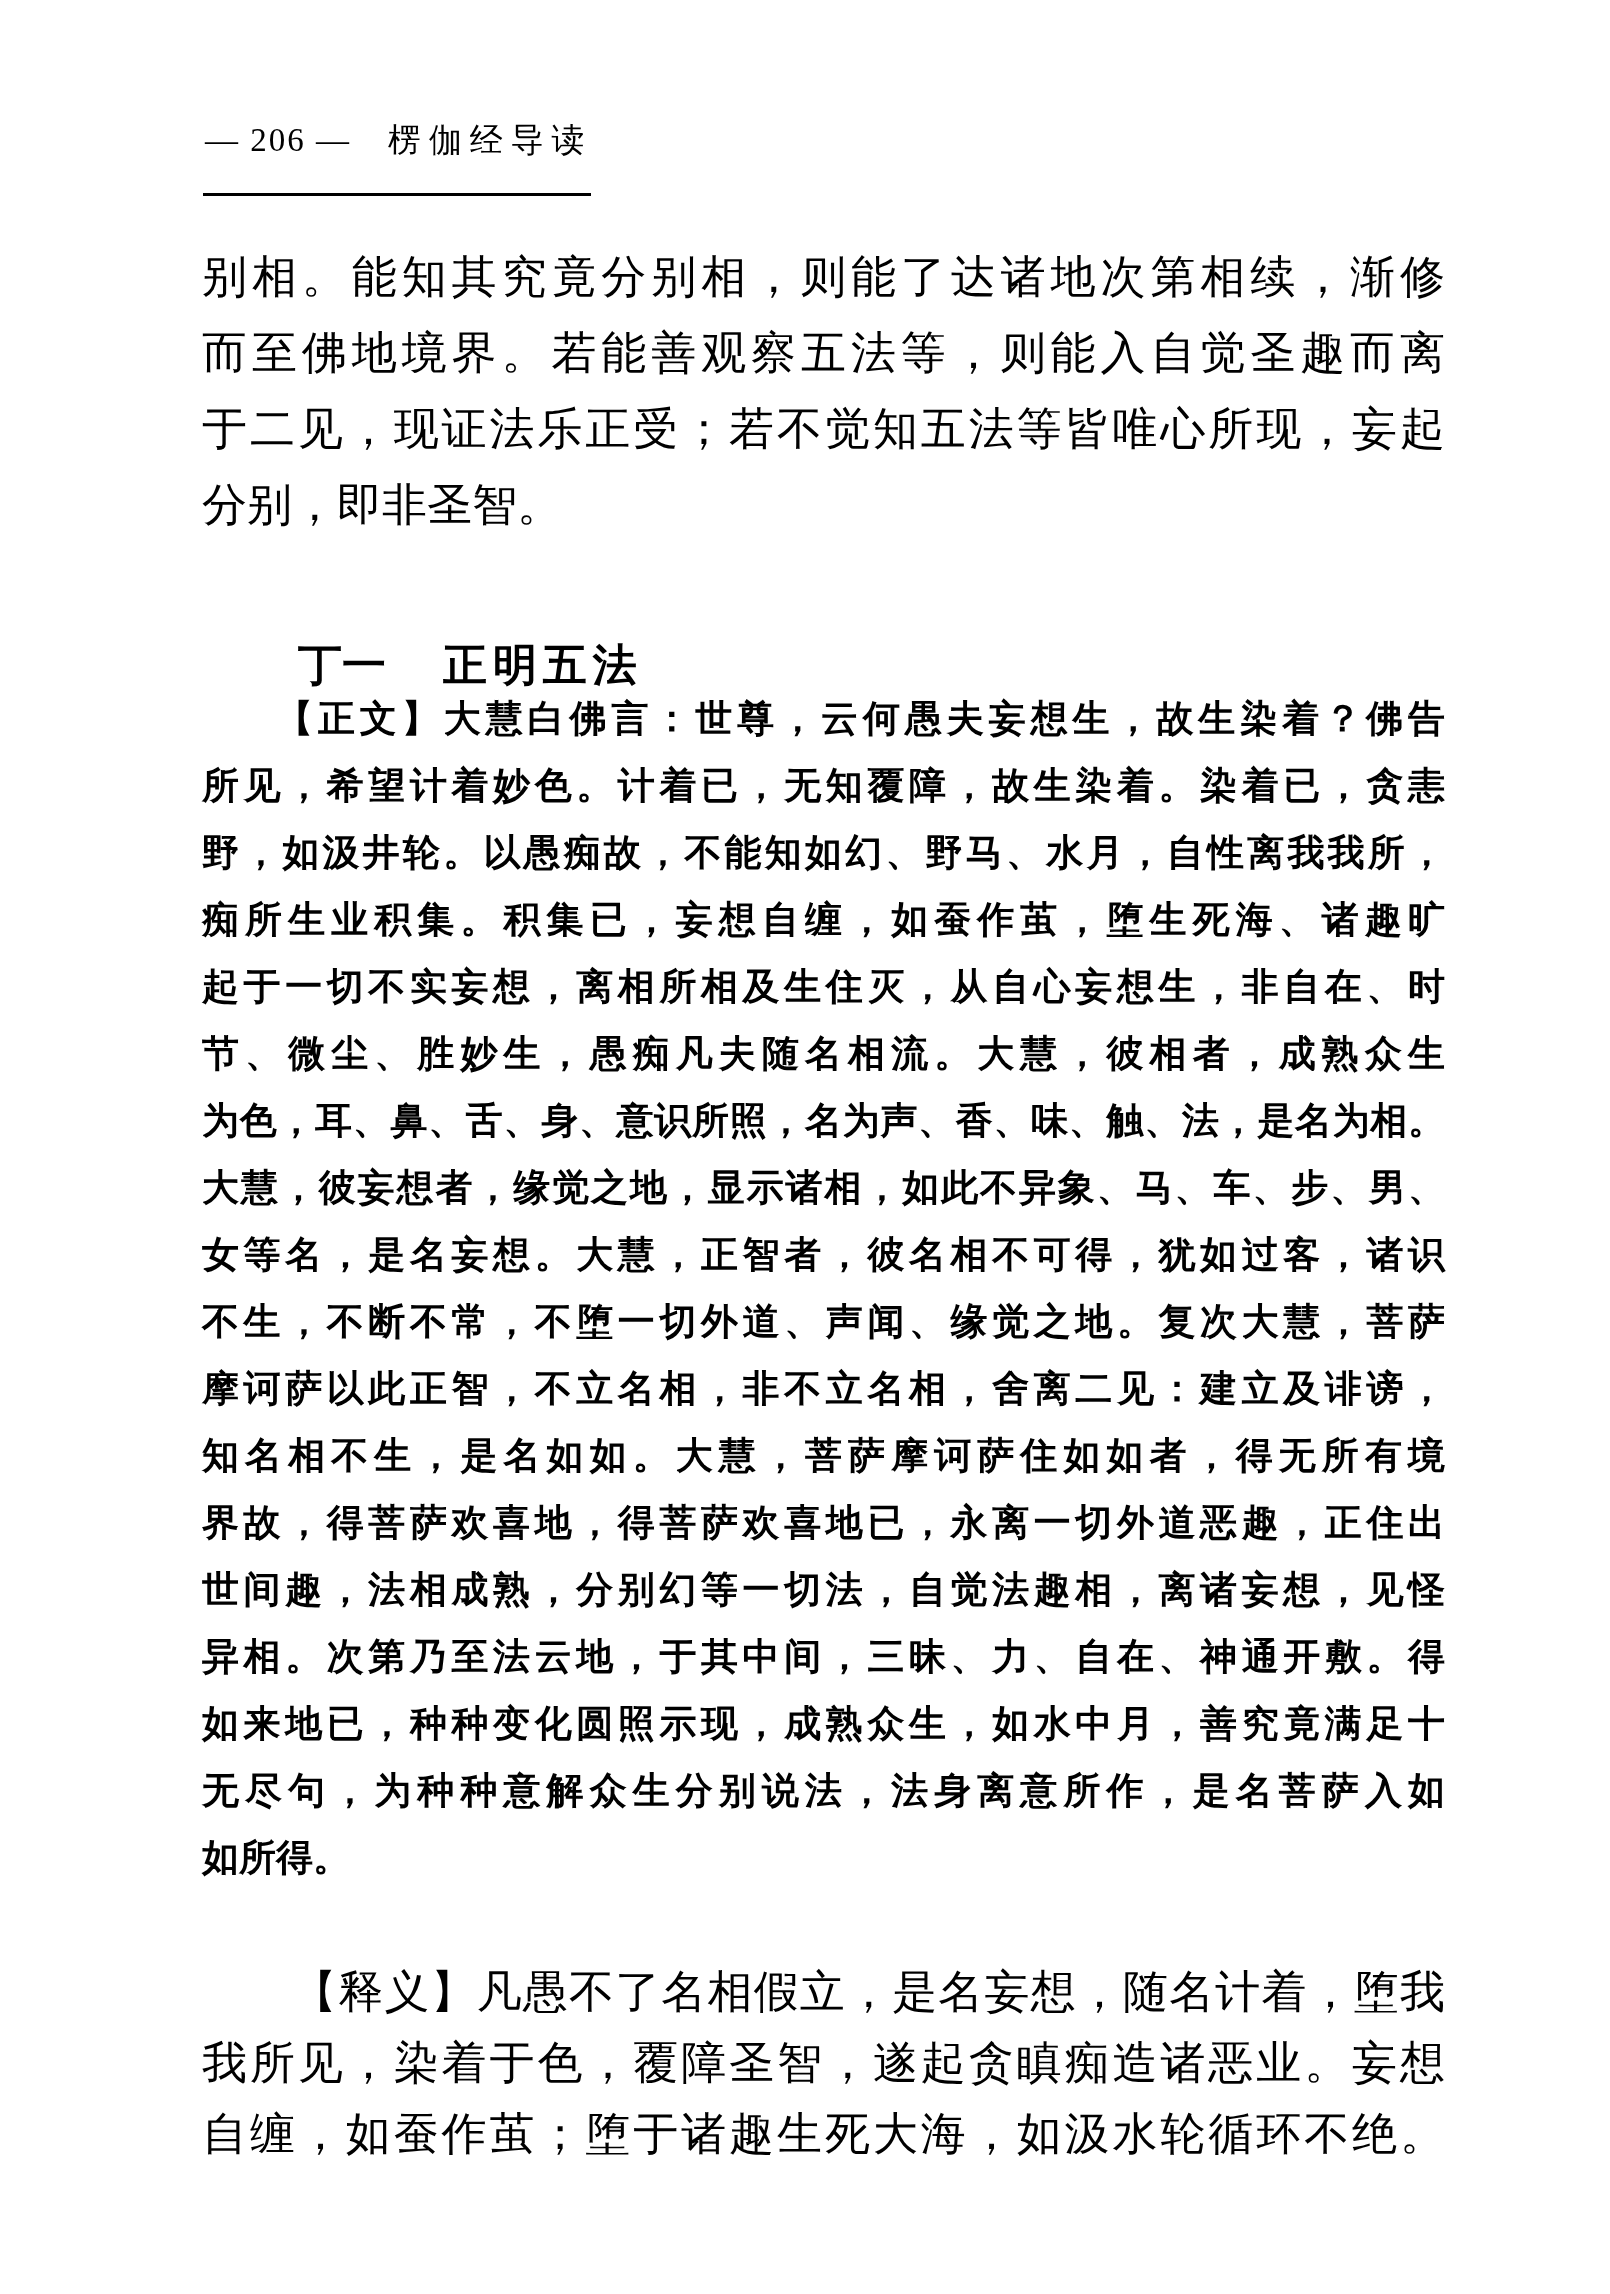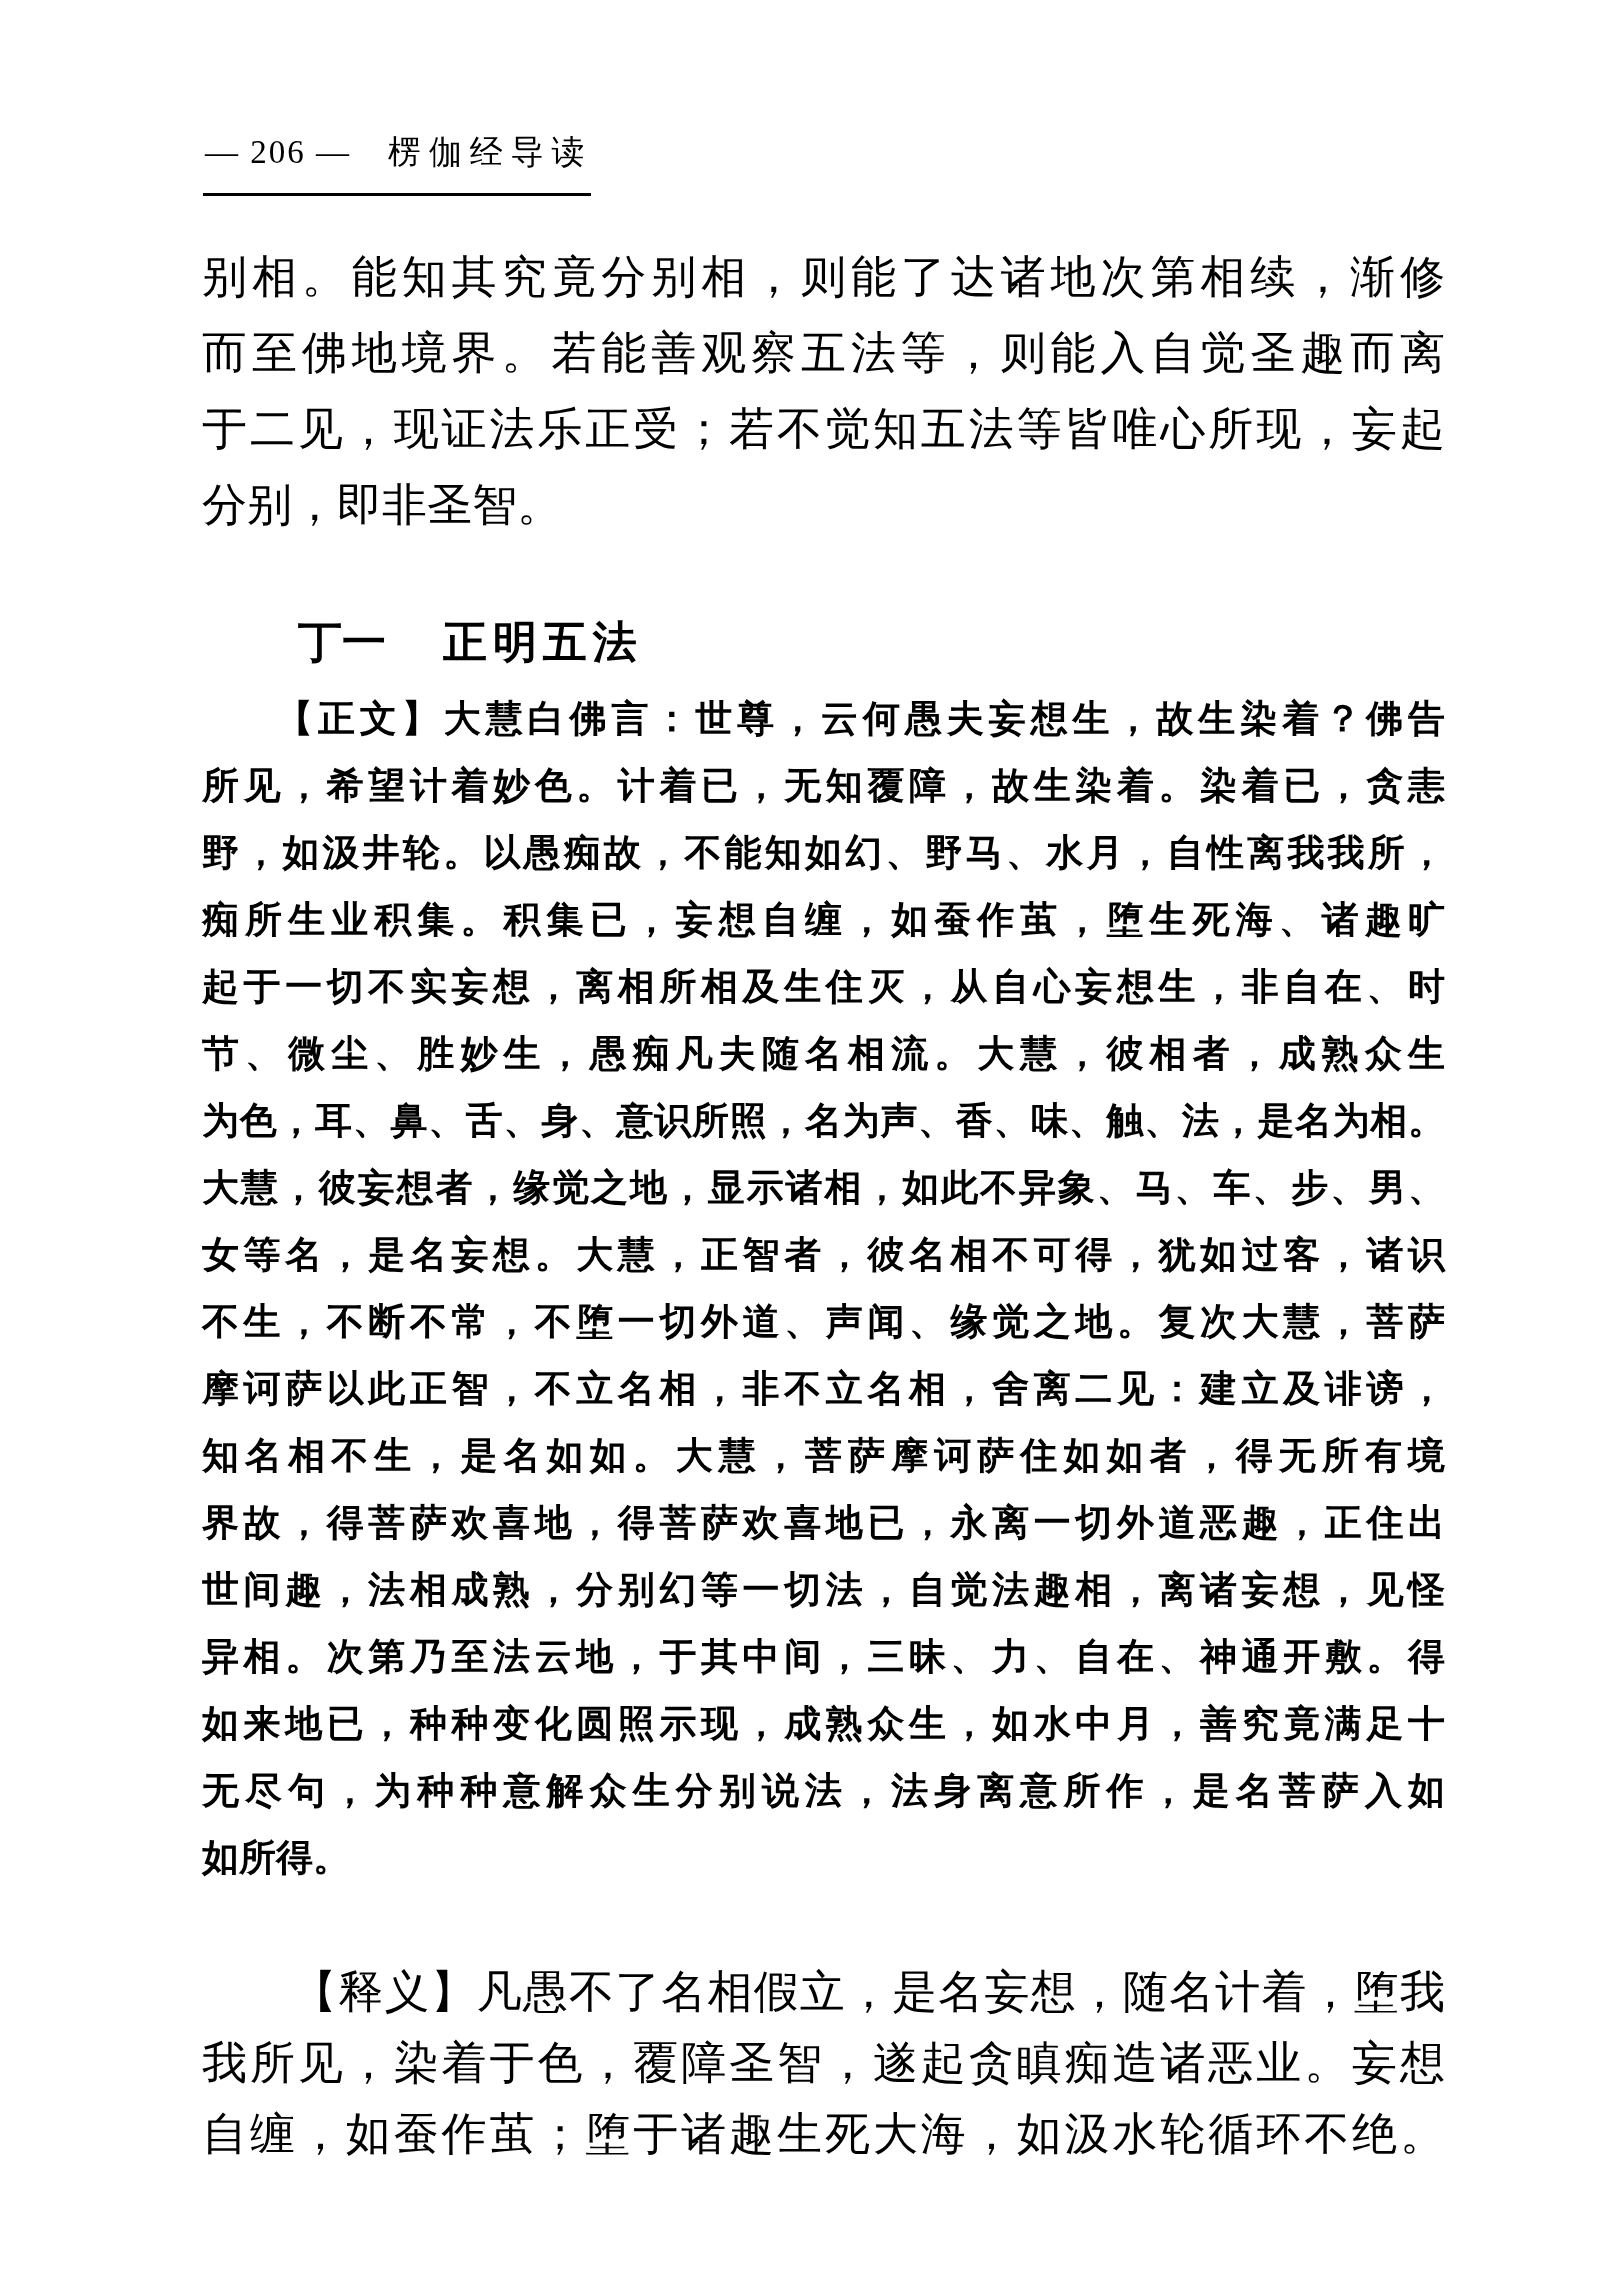--- a/index.html
+++ b/index.html
@@ -7,21 +7,21 @@
     position: relative;
     width: 1611px;
     height: 2294px;
     background: #ffffff;
     color: #000000;
     font-family: "Liberation Serif", "DejaVu Serif", serif;
     overflow: hidden;
   }
   .running-header {
     position: absolute;
-    top: 130px;
+    top: 118px;
     left: 205px;
     font-size: 33px;
     white-space: nowrap;
     letter-spacing: 2px;
   }
   .running-header .book-title { margin-left: 37px; letter-spacing: 7.9px; }
   .header-rule {
     position: absolute;
     top: 193px;
     left: 203px;
@@ -34,21 +34,21 @@
     left: 202px;
     width: 1243px;
   }
   .p-cont   { top: 239px;  font-size: 45px; line-height: 76px; }
   .p-main   { top: 685px;  font-size: 37px; line-height: 67px;
               font-family: "Liberation Sans", "DejaVu Sans", sans-serif;
               font-weight: bold; }
   .p-comm   { top: 1957px; font-size: 45px; line-height: 71px; }
   .section-heading {
     position: absolute;
-    top: 612px;
+    top: 635px;
     left: 298px;
     font-size: 44px;
     font-weight: bold;
     line-height: 61px;
     white-space: nowrap;
   }
   .section-heading .heading-title { margin-left: 57px; letter-spacing: 5.9px; }
   .line {
     text-align: justify;
     text-align-last: justify;

